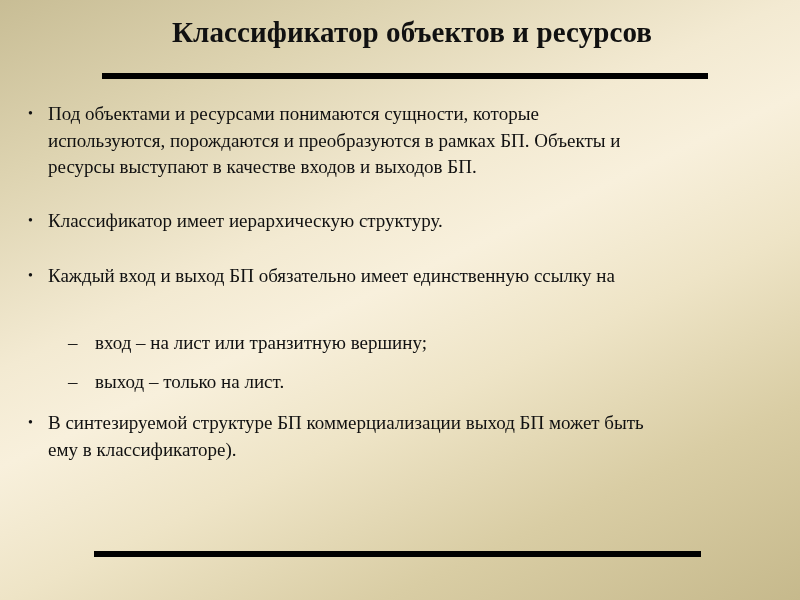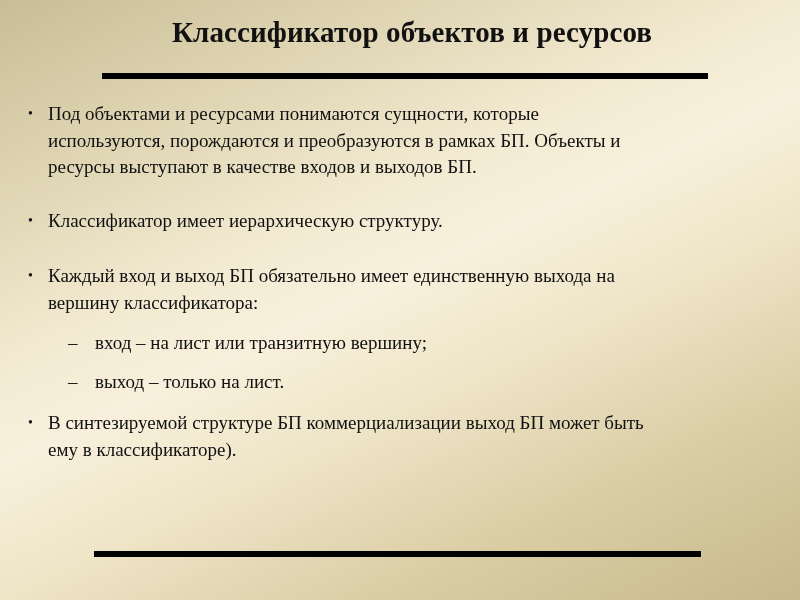--- a/index.html
+++ b/index.html
@@ -109,22 +109,21 @@
     <div class="bullet" style="top:208px;">
       <span class="dot">•</span>
       <span class="text">
         <span style="display:block">Классификатор имеет иерархическую структуру.</span>
       </span>
     </div>
 
     <div class="bullet" style="top:263px;">
       <span class="dot">•</span>
       <span class="text">
-        <span style="display:block">Каждый вход и выход БП обязательно имеет единственную выхода на</span>
-        <span style="display:block">вершину классификатора:</span>
+        <span style="display:block">Каждый вход и выход БП обязательно имеет единственную ссылку на</span>
       </span>
     </div>
 
     <div class="sub" style="top:330px;">
       <span class="dash">–</span>
       <span class="text">вход – на лист или транзитную вершину;</span>
     </div>
     <div class="sub" style="top:369px;">
       <span class="dash">–</span>
       <span class="text">выход – только на лист.</span>

